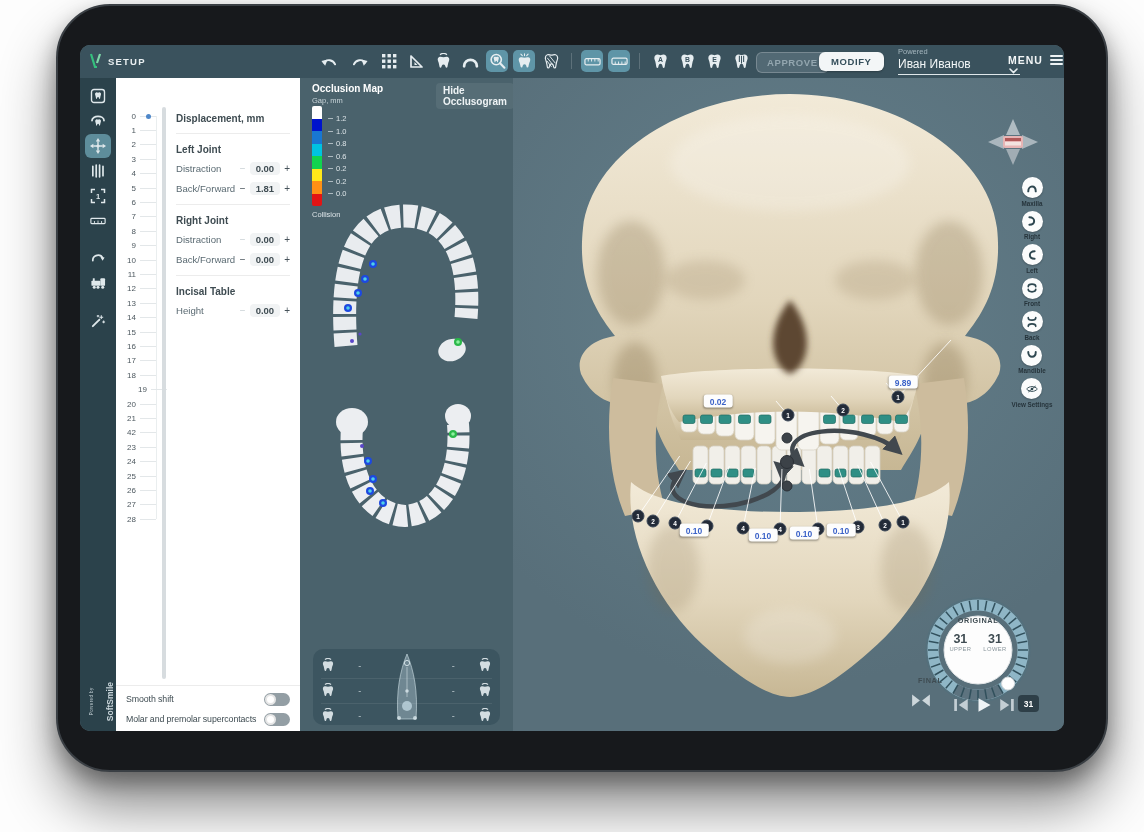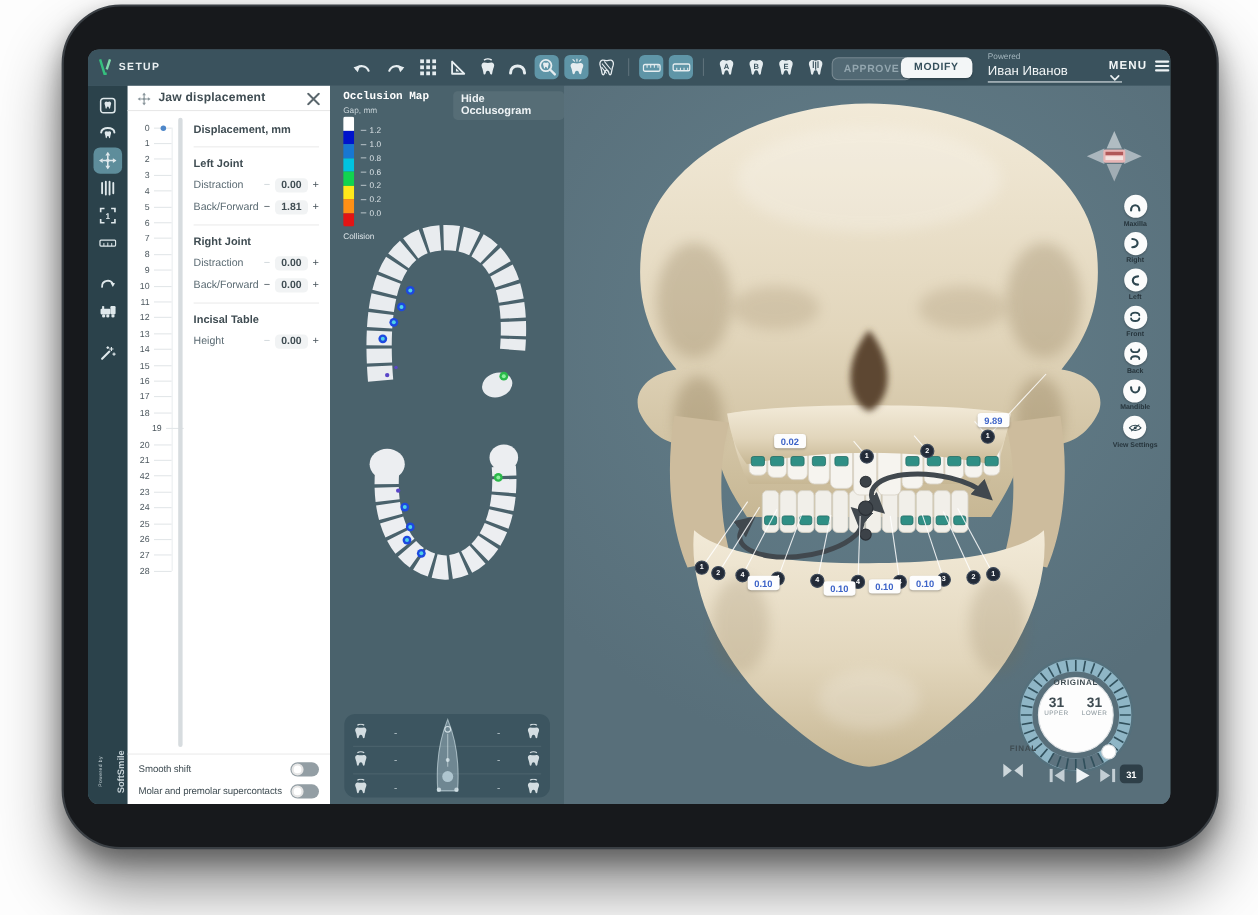--- a/index.html
+++ b/index.html
@@ -63,23 +63,23 @@
   .stepper .bminus,.stepper .bplus{font-size:10px;color:#46525a;cursor:pointer;line-height:1;}
   .stepper .bminus.dim{color:#c9d1d5;}
   .stepper .val{background:#f1f3f4;border-radius:4px;padding:1px 6px;font-size:9.5px;font-weight:bold;color:#3f4c52;}
   .p-foot{position:absolute;left:0;right:0;bottom:0;height:46px;border-top:1px solid #ececec;padding:3px 10px;}
   .tog-row{display:flex;align-items:center;justify-content:space-between;height:20px;}
   .tog-row .tlabel{font-size:8.8px;color:#3f4c52;letter-spacing:-.1px;}
   .toggle{width:26px;height:13px;border-radius:7px;background:#939ea4;position:relative;cursor:pointer;flex:none;}
   .toggle .knob{position:absolute;left:1px;top:1px;width:11px;height:11px;border-radius:50%;background:#fff;border:2px solid #e6e6e6;}
   
   .midcol{position:absolute;left:220px;top:33px;width:213px;height:653px;background:#4a626c;}
-  .oc-title{position:absolute;left:12px;top:5px;font-size:10px;font-weight:bold;color:#fff;font-family:Liberation Mono, monospace;}
+  .oc-title{position:absolute;left:12px;top:5px;font-size:10px;font-weight:bold;color:#fff;}
   .oc-sub{position:absolute;left:12px;top:18px;font-size:7.5px;color:#c9d4d9;}
-  .hide-btn{position:absolute;left:112px;top:5px;font-size:10px;font-weight:bold;color:#eef3f5;background:rgba(255,255,255,.07);
+  .hide-btn{position:absolute;left:136px;top:5px;font-size:10px;font-weight:bold;color:#eef3f5;background:rgba(255,255,255,.07);
             padding:2px 7px;border-radius:4px;cursor:pointer;}
   .legend{position:absolute;left:12px;top:28px;width:60px;}
   .legend-bar{position:absolute;left:0;top:0;width:10px;border-radius:2px;overflow:hidden;}
   .leg-seg{width:10px;height:12.5px;}
   .leg-lab{position:absolute;left:24px;font-size:7.5px;color:#dbe3e7;}
   .leg-lab::before{content:"";position:absolute;left:-8px;top:4px;width:5px;height:1px;background:#aebbc1;}
   .collision{position:absolute;left:0px;top:104px;font-size:7.5px;color:#dbe3e7;}
   .arches{position:absolute;left:0;top:0;width:213px;height:653px;}
   .contacts{position:absolute;left:13px;top:571px;width:187px;height:76px;background:#3c playing;}
   .contacts{background:#3c5560;border-radius:10px;}
@@ -323,34 +323,20 @@
                 <path d="M12 2 V6 M10 4 H14 M14.5 7.5 V10.5 M13 9 H16 M8.5 1.5 V4 M7.2 2.7 H9.8" stroke="currentColor" stroke-width="1.1"></path>
               </svg>
             </div></div>
       <div class="brand">
         <span class="b1">Powered by</span><br>
         <span class="b2">SoftSmile</span>
       </div>
     </div>
 
     <div class="panel">
-      <div class="p-head">
-        <span class="hico" id="ph-icon"><svg viewBox="0 0 16 16" width="100%" height="100%" fill="none">
-                <path d="M8 3.2 L8 12.8 M3.2 8 L12.8 8" stroke="currentColor" stroke-width="1.4"></path>
-                <polygon points="8,0 5.8,3.4 10.2,3.4" fill="currentColor"></polygon>
-                <polygon points="8,16 5.8,12.6 10.2,12.6" fill="currentColor"></polygon>
-                <polygon points="0,8 3.4,5.8 3.4,10.2" fill="currentColor"></polygon>
-                <polygon points="16,8 12.6,5.8 12.6,10.2" fill="currentColor"></polygon>
-                <circle cx="8" cy="8" r="1.6" fill="currentColor"></circle>
-              </svg></span>
-        <span class="p-title">Jaw displacement</span>
-        <span class="p-close" id="ph-close"><svg viewBox="0 0 10 10" width="100%" height="100%" fill="none">
-                <path d="M1 1 L9 9 M9 1 L1 9" stroke="currentColor" stroke-width="1.5" stroke-linecap="round"></path>
-              </svg></span>
-      </div>
       <div class="p-body">
         <div id="stage-col">
               <div class="stage-rail" style="top: 15px; height: 403.2px;"></div>
               <div class="stage-row" style="top: 9px;">
                 <span class="num">0</span>
                 <span class="tick"></span>
               </div>
               <div class="stage-dot" style="left: 30px; top: 12.5px;"></div>
               <div class="stage-row" style="top: 23.4px;">
                 <span class="num">1</span>

